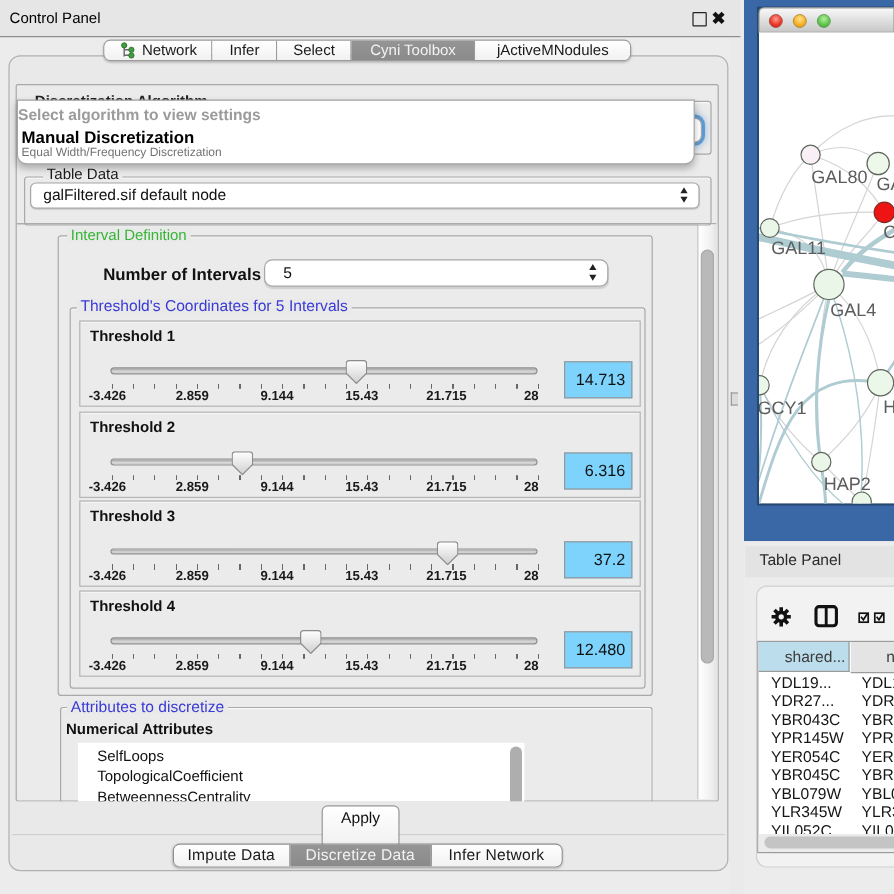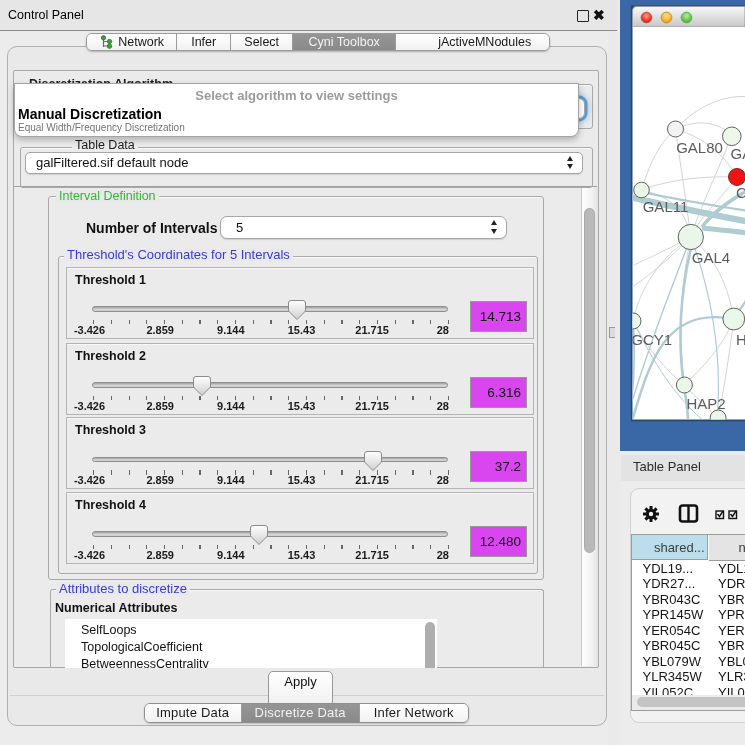--- a/index.html
+++ b/index.html
@@ -12,21 +12,21 @@
 .ctext{position:absolute;left:10px;top:0;bottom:0;display:flex;align-items:center;}
 .arr{position:absolute;width:0;height:0;border-left:4px solid transparent;border-right:4px solid transparent;}
 .arrU{border-bottom:5px solid #222;}
 .arrD{border-top:5px solid #222;}
 .tpanel{position:absolute;left:66px;width:466px;height:70px;border:1px solid #b4b4b4;background:#ebebeb;box-shadow:inset 0 1px 0 rgba(255,255,255,.6);}
 .tlabel{position:absolute;left:8px;top:5px;font-weight:bold;font-size:12.5px;color:#111;}
 .track{position:absolute;left:25px;top:38.5px;width:353.5px;height:3.5px;background:linear-gradient(#9e9e9e,#d7d7d7 60%,#cbcbcb);border:1px solid #8f8f8f;border-radius:3px;}
 .ticks{position:absolute;left:25.5px;top:52px;width:357px;height:4.5px;
  background:repeating-linear-gradient(90deg,#666 0,#666 1px,transparent 1px,transparent 17.75px);}
 .slab{position:absolute;top:56px;font-size:11px;font-weight:bold;color:#1a1a1a;width:60px;text-align:center;margin-left:-30px;}
-.sfield{position:absolute;left:403px;top:33px;width:57px;height:31px;background:#d946ef;border:1px solid #979797;box-sizing:border-box;
+.sfield{position:absolute;left:403px;top:33px;width:57px;height:31px;background:#7dd3fc;border:1px solid #979797;box-sizing:border-box;
  font-size:13.5px;color:#111;text-align:right;padding-right:5px;line-height:29px;}
 .thumb{position:absolute;top:32.5px;margin-left:-9px;}
 .tabseg{display:flex;align-items:center;justify-content:center;font-size:12.5px;color:#1a1a1a;border-right:1px solid #9b9b9b;background:linear-gradient(#fff,#f1f1f1);}
 .tabsel{background:linear-gradient(#959595,#8a8a8a);color:#f2f2f2;}
 .row{height:15.45px;line-height:15.45px;font-size:13px;color:#151515;white-space:nowrap;}
 </style></head>
 <body>
 <div id="root">
 
 <div class="abs" style="left:620px;top:0;width:125px;height:450.5px;background:#3a67a6;"></div>
@@ -192,29 +192,29 @@
 
 <div class="abs" style="left:581px;top:187px;width:16.5px;height:479px;background:linear-gradient(90deg,#ffffff,#f2f2f2 60%,#e2e2e2);border-left:1px solid #c9c9c9;box-sizing:border-box;"></div>
 <div class="abs" style="left:583.5px;top:208px;width:11px;height:345px;background:#b9b9b9;border:1px solid #a9a9a9;border-radius:6px;box-sizing:border-box;"></div>
 
 <div class="group" style="left:20px;top:84px;width:571px;height:43px;"></div>
 <div class="glabel" style="left:26px;top:78px;color:#222;font-weight:bold;background:#ebebeb;">Discretization Algorithm</div>
 
 <div class="abs" style="left:22px;top:97.5px;width:562.5px;height:21.5px;background:#fff;border:1px solid #a6a6a6;border-radius:6px;box-shadow:0 0 0 2.5px #5b9bd3,0 0 6px 3px rgba(90,150,210,.55);box-sizing:border-box;"></div>
 
 <div class="group" style="left:20px;top:146.5px;width:571px;height:39px;"></div>
-<div class="glabel" style="left:36px;top:139px;color:#1a1a1a;background:#ebebeb;margin-left:36px;">Table Data</div>
+<div class="glabel" style="left:36px;top:139px;color:#1a1a1a;background:#ebebeb;">Table Data</div>
 <div class="combo" style="left:25px;top:151.5px;width:558px;height:22px;box-sizing:border-box;border-radius:5px;">
  <span class="ctext">galFiltered.sif default node</span>
  <span class="arr arrU" style="right:9px;top:3.5px;border-left-width:3.5px;border-right-width:3.5px;"></span>
  <span class="arr arrD" style="right:9px;bottom:3.5px;border-left-width:3.5px;border-right-width:3.5px;"></span>
 </div>
 
 <div class="abs" style="left:14px;top:83px;width:565px;height:53.5px;background:#fff;border:1px solid #a4a4a4;border-radius:0 0 8px 8px;box-shadow:0 3px 6px rgba(0,0,0,.25);box-sizing:border-box;">
- <div style="position:absolute;left:0;right:0;top:4px;text-align:center;font-size:13px;font-weight:bold;color:#9b9b9b;">Select algorithm to view settings</div>
+ <div style="position:absolute;left:0;right:0;top:4px;font-size:13px;font-weight:bold;color:#9b9b9b;">Select algorithm to view settings</div>
  <div style="position:absolute;left:3px;top:21.5px;font-size:14px;font-weight:bold;color:#000;">Manual Discretization</div>
  <div style="position:absolute;left:3px;top:37.5px;font-size:10px;color:#737373;">Equal Width/Frequency Discretization</div>
 </div>
 
 <div class="group" style="left:47.5px;top:196px;width:494.5px;height:382px;"></div>
 <div class="glabel" style="left:56px;top:189.5px;color:#35b535;">Interval Definition</div>
 <div class="abs" style="left:86px;top:220px;font-size:14px;font-weight:bold;color:#111;">Number of Intervals</div>
 <div class="combo" style="left:220px;top:215.5px;width:287px;height:23px;box-sizing:border-box;font-size:13px;border-radius:7px;">
  <span class="ctext" style="left:15px;">5</span>
  <span class="arr arrU" style="right:9px;top:3.5px;border-left-width:3.5px;border-right-width:3.5px;"></span>
@@ -317,15 +317,15 @@
    <g stroke="#6a6a6a" stroke-width="1.2" fill="none">
             <path d="M4.5,3 L4.5,12 M4.5,6.5 L10,6.5 M4.5,11 L10,11"></path>
           </g>
    <circle cx="4.5" cy="2.8" r="2.2" fill="#3f9e3f" stroke="#2a6b2a" stroke-width="0.7"></circle>
    <circle cx="10.5" cy="6.5" r="2.2" fill="#3f9e3f" stroke="#2a6b2a" stroke-width="0.7"></circle>
    <circle cx="10.5" cy="11.2" r="2.2" fill="#3f9e3f" stroke="#2a6b2a" stroke-width="0.7"></circle>
   </svg>Network</div>
  <div class="tabseg" style="width:53px;">Infer</div>
  <div class="tabseg" style="width:61px;">Select</div>
  <div class="tabseg tabsel" style="width:102px;">Cyni Toolbox</div>
- <div class="tabseg" style="width:129px;border-right:none;padding-left:24px;">jActiveMNodules</div>
+ <div class="tabseg" style="width:129px;border-right:none;">jActiveMNodules</div>
 </div>
 
 </div>
 </body></html>

